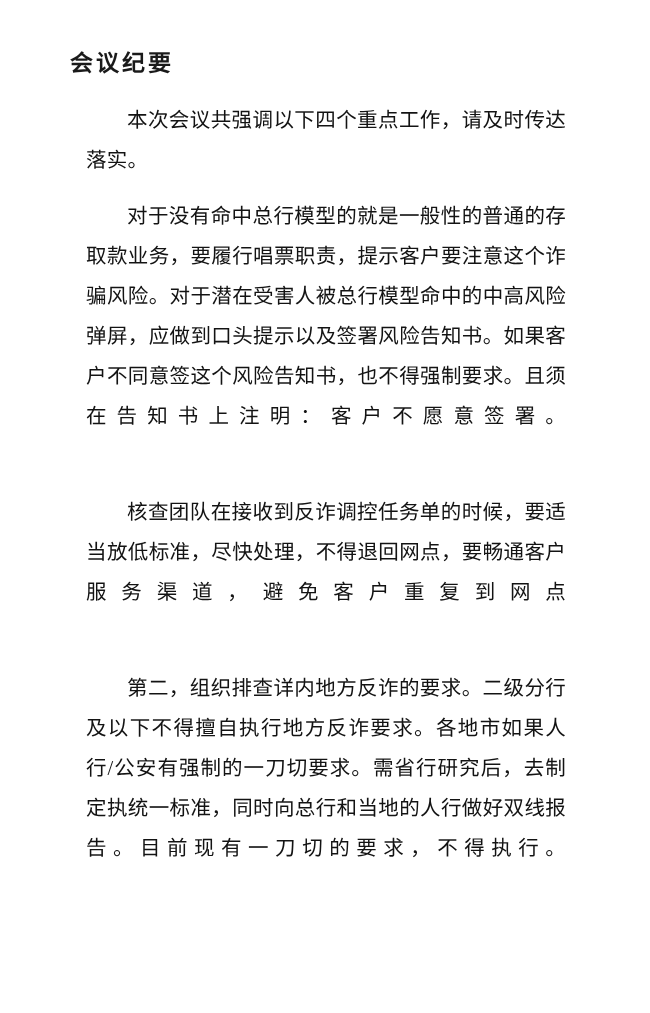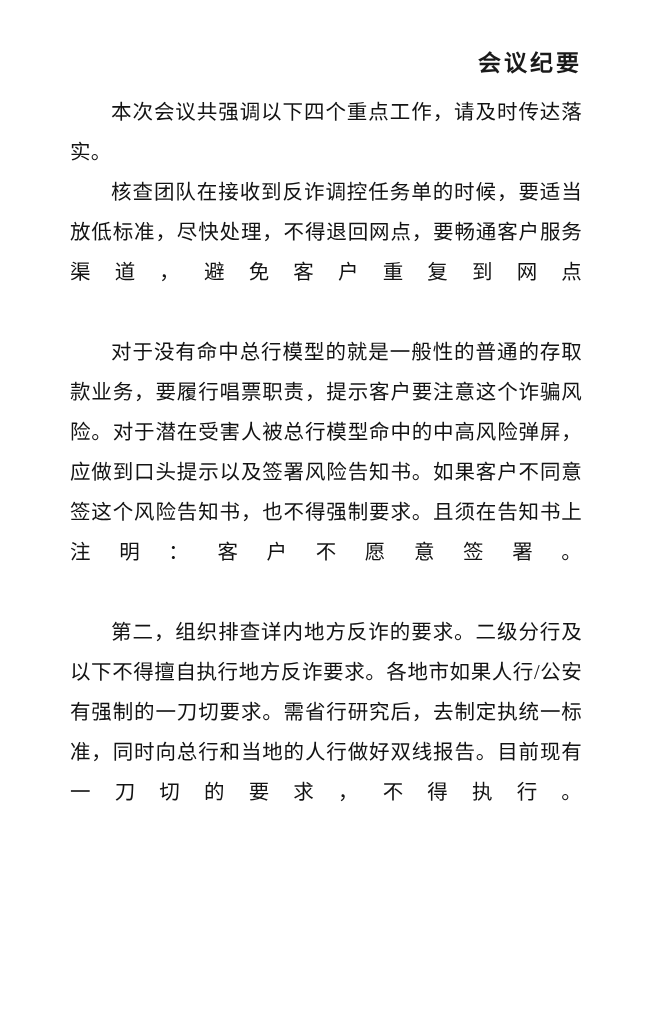--- a/index.html
+++ b/index.html
@@ -27,32 +27,32 @@
   #doc-body {
     position: absolute;
     left: 70px;
     top: 44px;
     width: 512px;
   }
 
   .doc-title {
     font-size: 23px;
     font-weight: bold;
-    text-align: right;
+    text-align: left;
     letter-spacing: 3px;
     line-height: 40px;
-    margin: 0 0 8px 0;
+    margin: 0 0 0 0;
     color: #1a1a1a;
     -webkit-font-smoothing: none;
   }
 
   .para {
     font-size: 20.5px;
     line-height: 40px;
-    margin: 0;
+    margin: 16px;
     text-align: justify;
     text-justify: inter-character;
     text-indent: 2em;
     letter-spacing: 0.2px;
     color: #131313;
     word-break: break-all;
   }
 
   
   .para::after {
@@ -69,21 +69,21 @@
 
 <div id="page">
 
   <div id="doc-body">
 
     <h1 class="doc-title">会议纪要</h1>
 
     <p class="para no-stretch">本次会议共强调以下四个重点工作，请及时传达落实。</p>
 
 
+    <p class="para">对于没有命中总行模型的就是一般性的普通的存取款业务，要履行唱票职责，提示客户要注意这个诈骗风险。对于潜在受害人被总行模型命中的中高风险弹屏，应做到口头提示以及签署风险告知书。如果客户不同意签这个风险告知书，也不得强制要求。且须在告知书上注明：客户不愿意签署。</p>
+
     <p class="para">核查团队在接收到反诈调控任务单的时候，要适当放低标准，尽快处理，不得退回网点，要畅通客户服务渠道，避免客户重复到网点</p>
-
-    <p class="para">对于没有命中总行模型的就是一般性的普通的存取款业务，要履行唱票职责，提示客户要注意这个诈骗风险。对于潜在受害人被总行模型命中的中高风险弹屏，应做到口头提示以及签署风险告知书。如果客户不同意签这个风险告知书，也不得强制要求。且须在告知书上注明：客户不愿意签署。</p>
 
     <p class="para">第二，组织排查详内地方反诈的要求。二级分行及以下不得擅自执行地方反诈要求。各地市如果人行/公安有强制的一刀切要求。需省行研究后，去制定执统一标准，同时向总行和当地的人行做好双线报告。目前现有一刀切的要求，不得执行。</p>
 
   </div>
 
 </div>
 
 </body></html>

